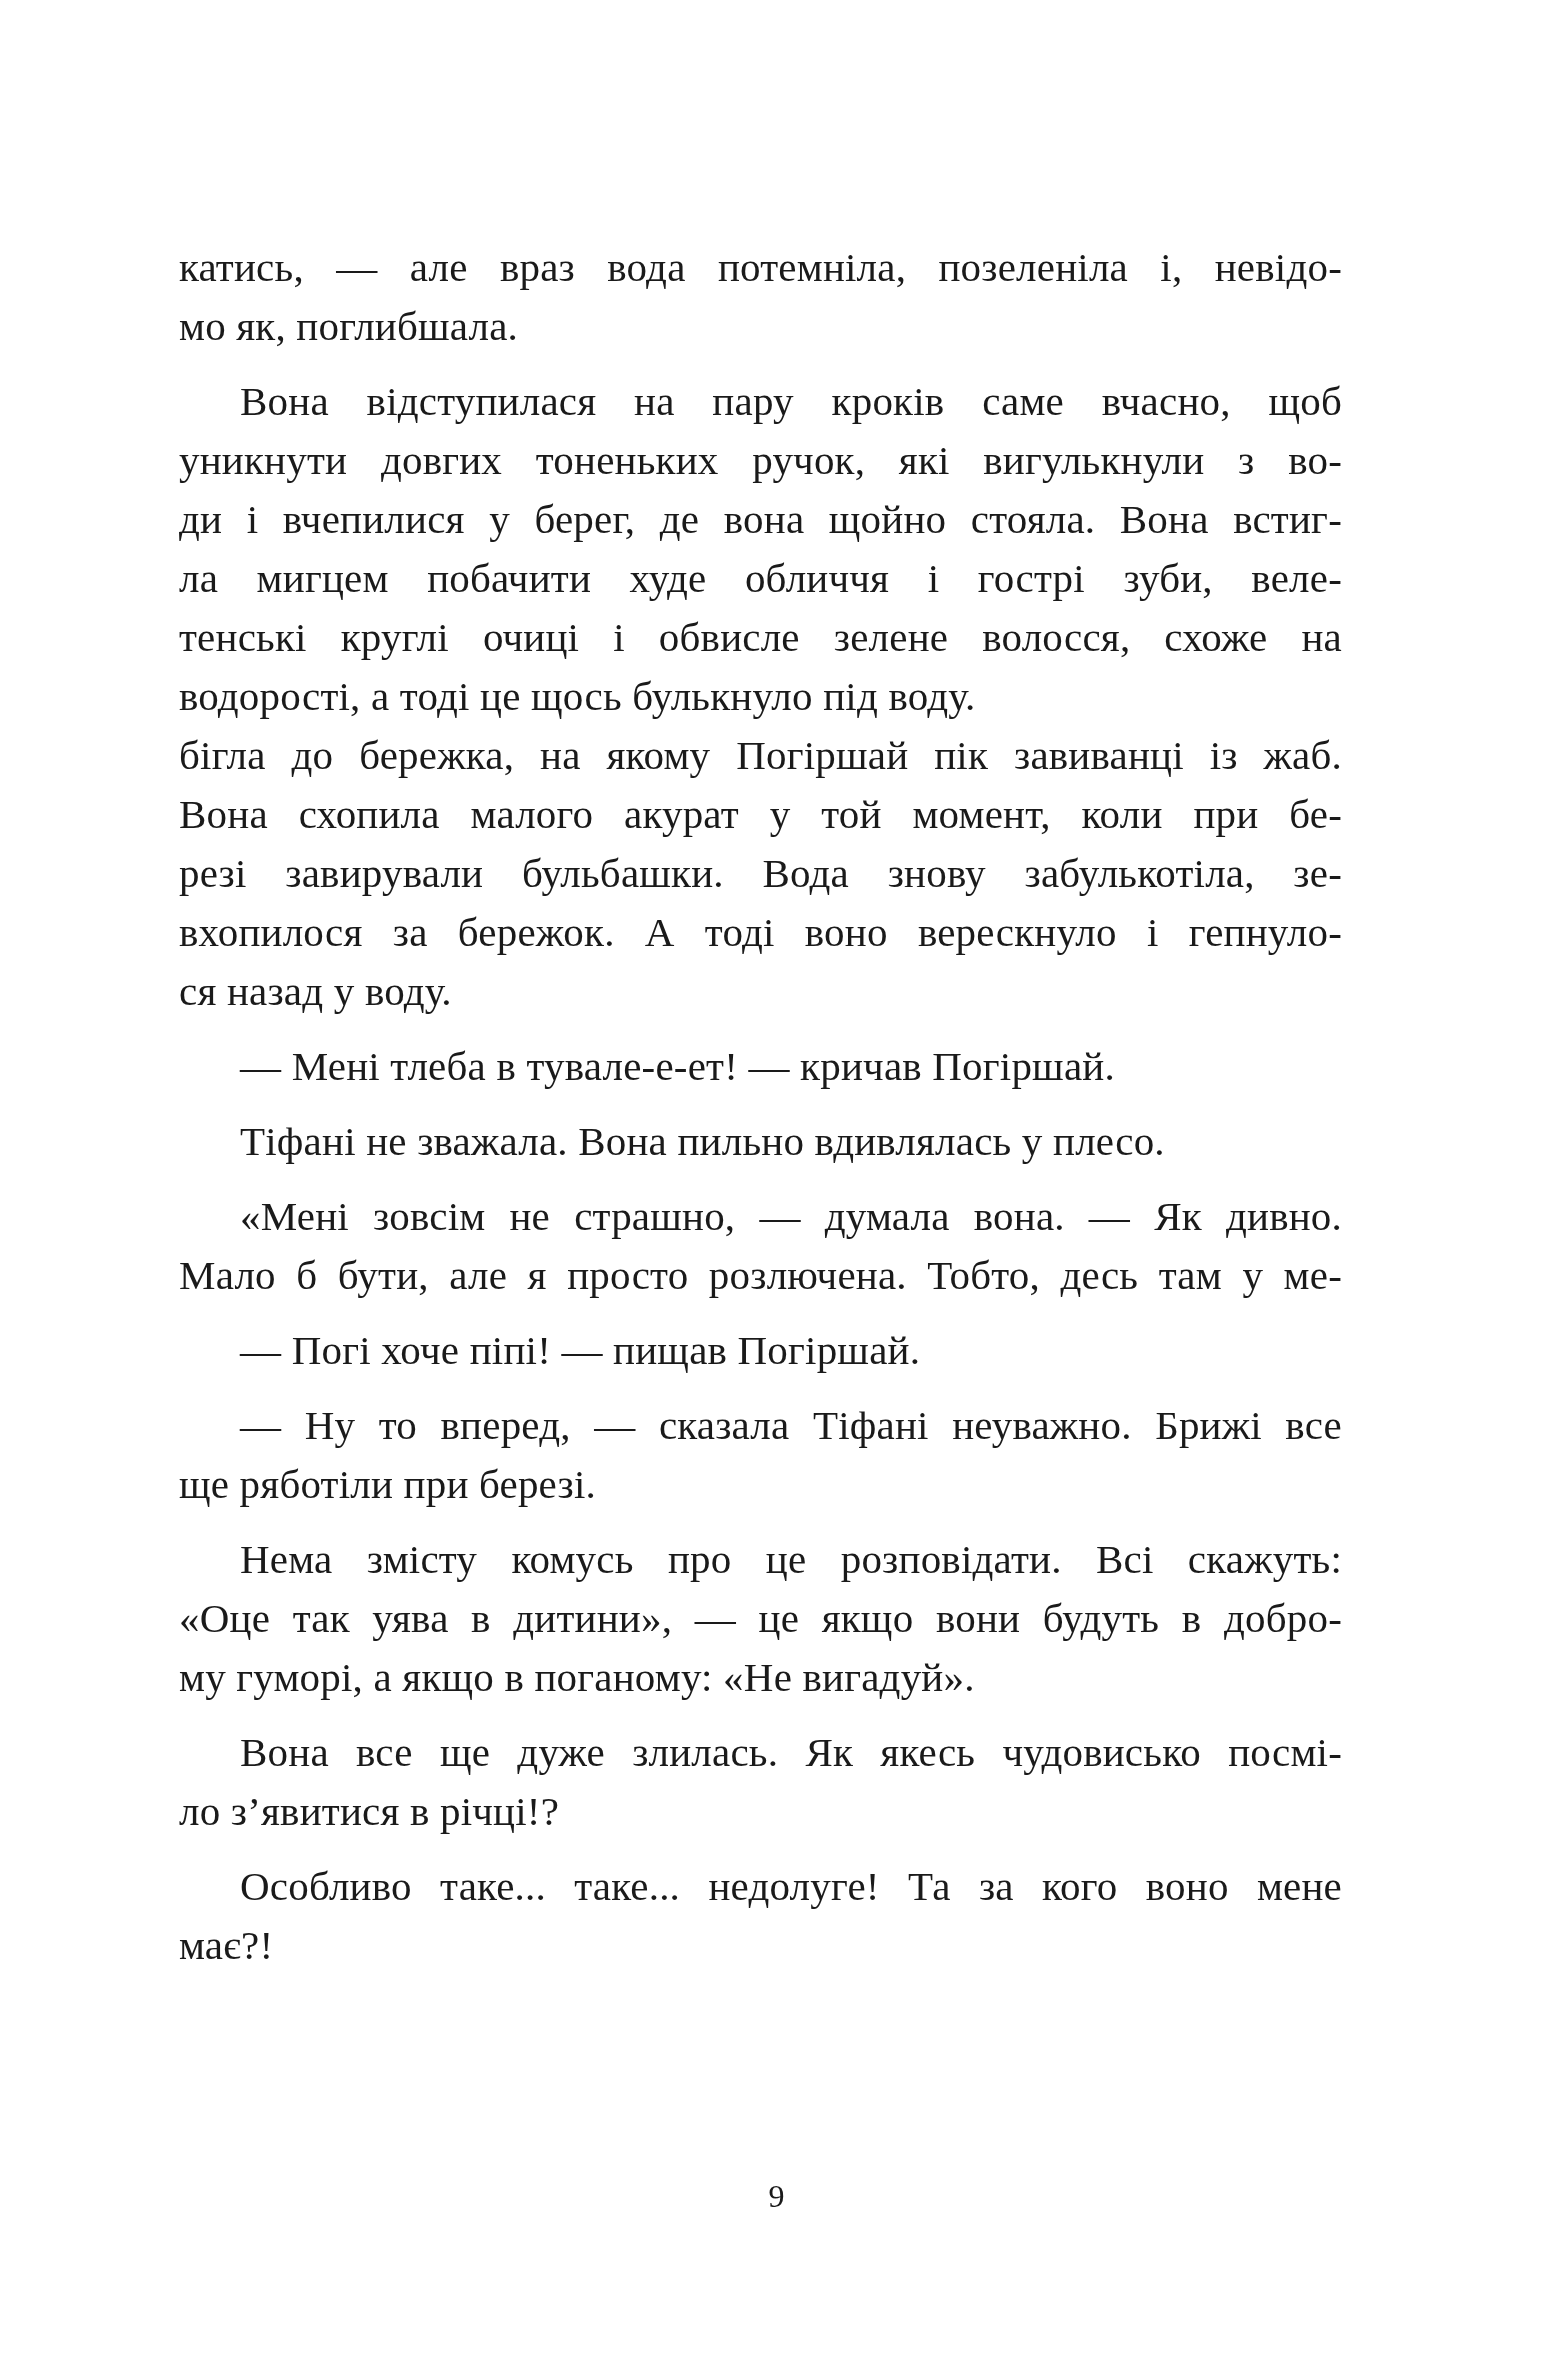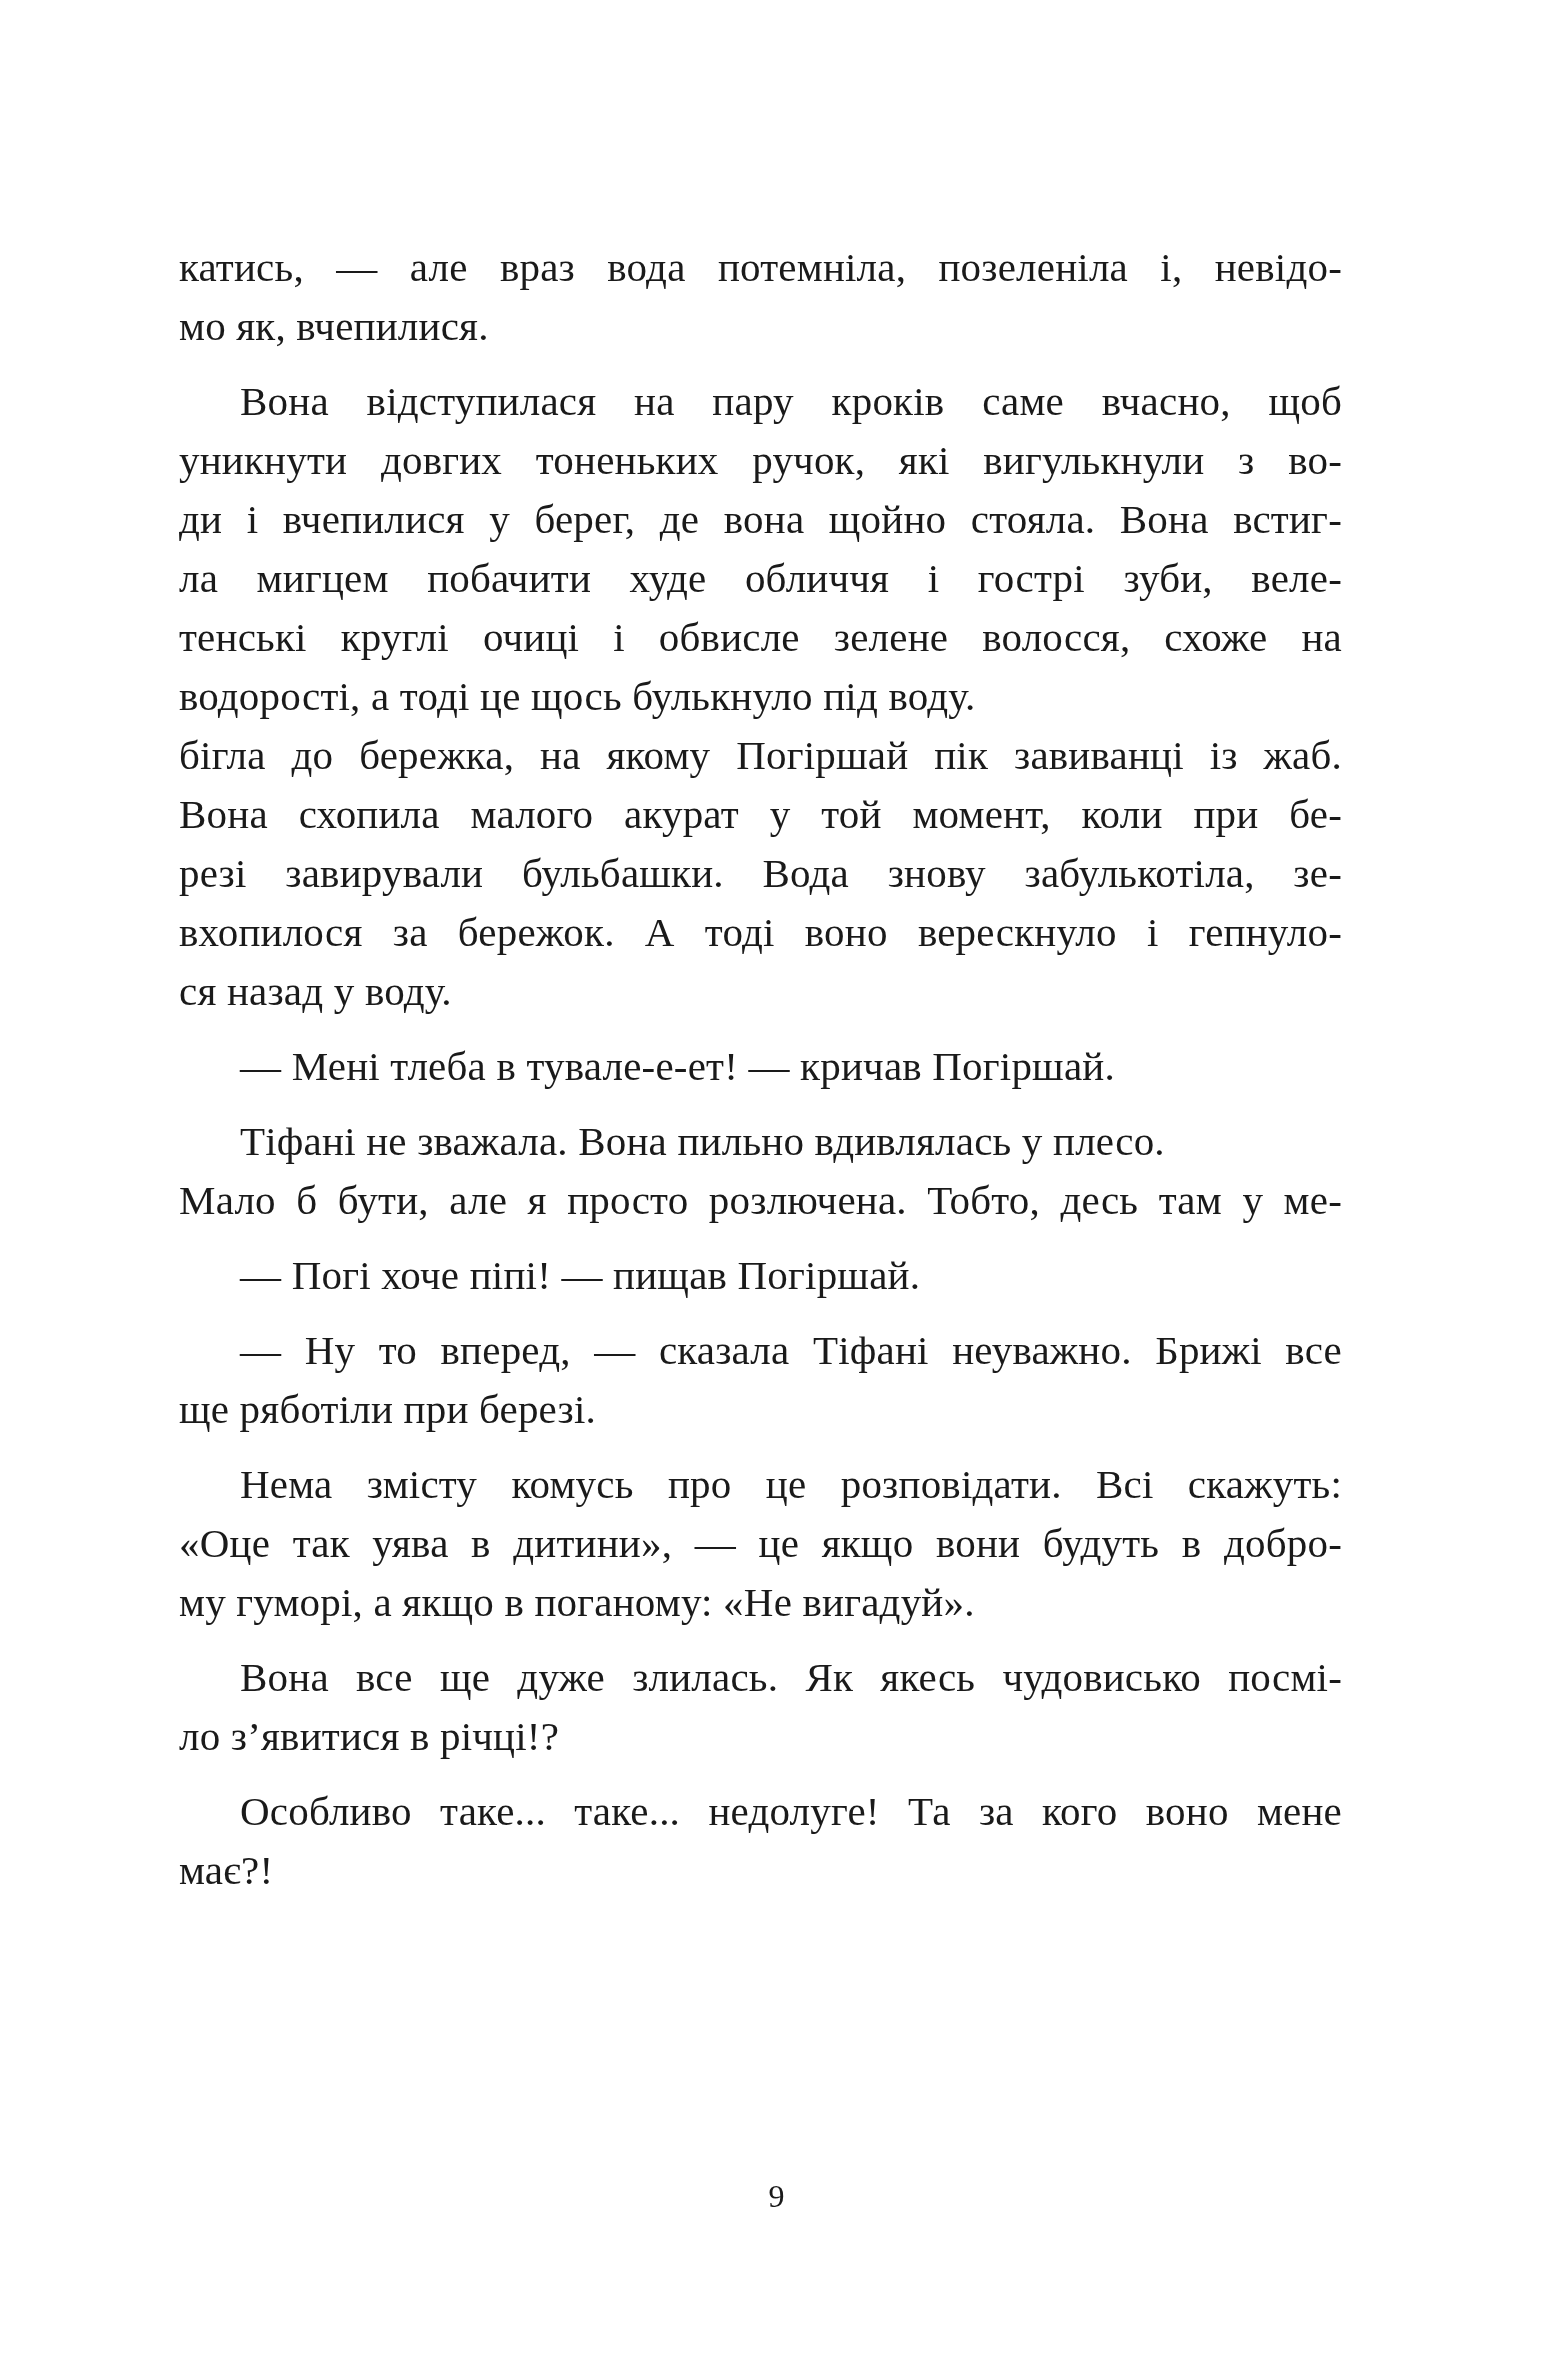--- a/index.html
+++ b/index.html
@@ -60,21 +60,21 @@
       box-sizing: border-box;
     }
   </style>
 </head>
 <body>
 
 <div class="page">
   <div class="text-block" id="text-block">
       <div class="paragraph">
         <span class="line">катись, — але враз вода потемніла, позеленіла і, невідо-</span>
-        <span class="line last">мо як, вчепилися.</span>
+        <span class="line last">мо як, поглибшала.</span>
       </div>
       <div class="paragraph">
         <span class="line indent">Вона відступилася на пару кроків саме вчасно, щоб</span>
         <span class="line">уникнути довгих тоненьких ручок, які вигулькнули з во-</span>
         <span class="line">ди і вчепилися у берег, де вона щойно стояла. Вона встиг-</span>
         <span class="line">ла мигцем побачити худе обличчя і гострі зуби, веле-</span>
         <span class="line">тенські круглі очиці і обвисле зелене волосся, схоже на</span>
         <span class="line last">водорості, а тоді це щось булькнуло під воду.</span>
       </div>
       <div class="paragraph">
@@ -84,20 +84,21 @@
         <span class="line">вхопилося за бережок. А тоді воно верескнуло і гепнуло-</span>
         <span class="line last">ся назад у воду.</span>
       </div>
       <div class="paragraph">
         <span class="line indent last">— Мені тлеба в тувале-е-ет! — кричав Погіршай.</span>
       </div>
       <div class="paragraph">
         <span class="line indent last">Тіфані не зважала. Вона пильно вдивлялась у плесо.</span>
       </div>
       <div class="paragraph">
+        <span class="line indent">«Мені зовсім не страшно, — думала вона. — Як дивно.</span>
         <span class="line">Мало б бути, але я просто розлючена. Тобто, десь там у ме-</span>
       </div>
       <div class="paragraph">
         <span class="line indent last">— Погі хоче піпі! — пищав Погіршай.</span>
       </div>
       <div class="paragraph">
         <span class="line indent">— Ну то вперед, — сказала Тіфані неуважно. Брижі все</span>
         <span class="line last">ще ряботіли при березі.</span>
       </div>
       <div class="paragraph">

